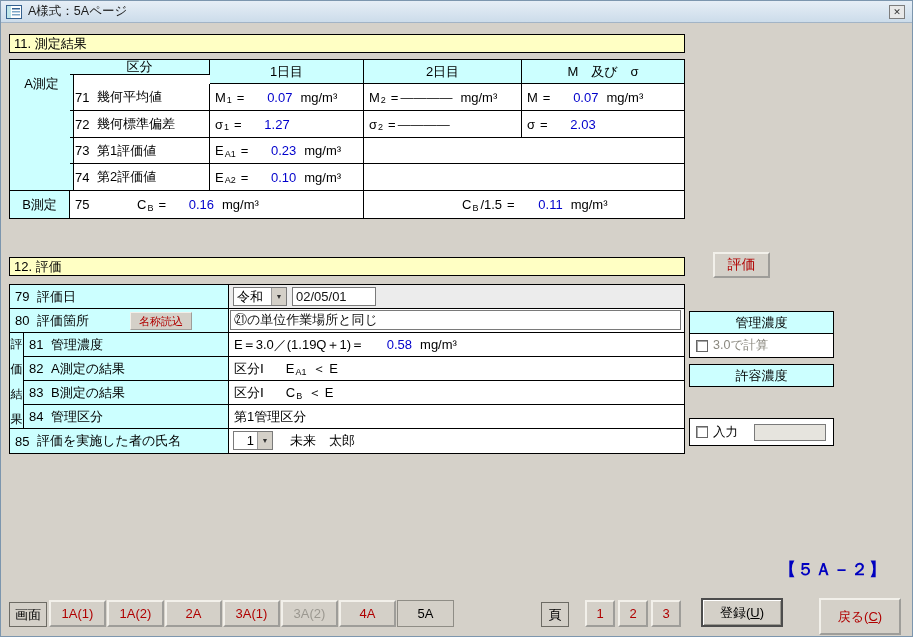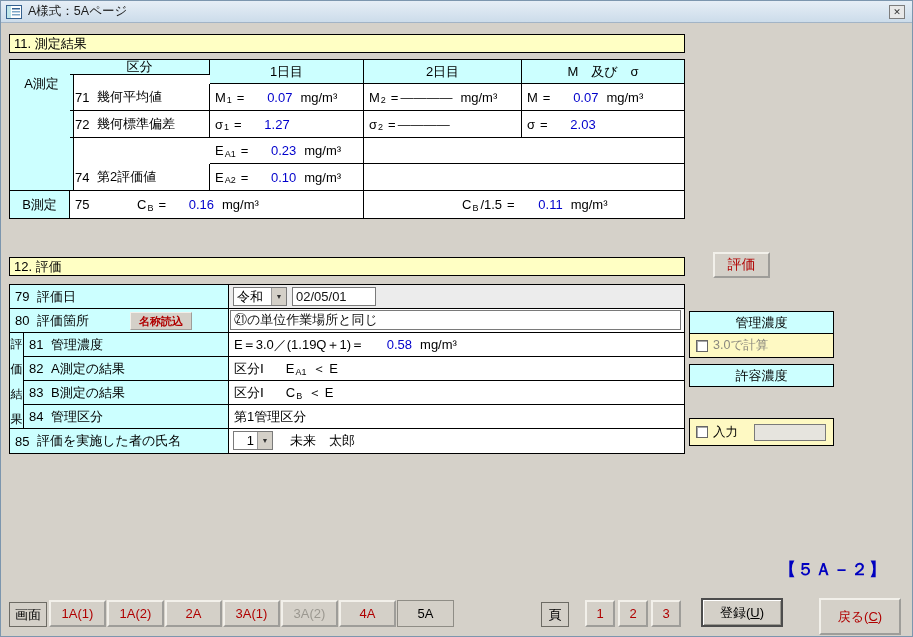--- a/index.html
+++ b/index.html
@@ -55,21 +55,21 @@
     display:flex; align-items:center; justify-content:center; font-size:7px; color:#333; }
 
   .inp { position:absolute; background:#fff; border:1px solid #7a7a7a; font-size:13px;
     padding:0 3px; font-family:inherit; color:#111; }
 
   .cb { display:inline-block; width:12px; height:12px; background:#fff; border:1px solid #666;
     box-shadow:inset 1px 1px 0 #a8a8a8; margin-right:5px; flex:none; }
 
   .panel-h { position:absolute; background:#ccffff; border:1px solid #000; font-size:13px;
     display:flex; align-items:center; justify-content:center; }
-  .panel-b { position:absolute; background:#fef9c3; border:1px solid #000; font-size:12.5px;
+  .panel-b { position:absolute; background:#ffffff; border:1px solid #000; font-size:12.5px;
     display:flex; align-items:center; padding-left:6px; }
 
   .pagetag { position:absolute; color:#0000c0; font-weight:bold; font-size:17px; letter-spacing:1px; white-space:nowrap; }
   u { text-decoration:underline; }
 </style>
 </head>
 <body>
 
 <div class="window">
 
@@ -143,20 +143,24 @@
         <span class="sub">2</span>
       <span class="eq">=</span>
         <span class="num dash">――――</span>
       </div>
     <div class="t bb" style="left:512px; top:51px; width:162px; height:27px;">
       <span>σ</span>
       <span class="eq">=</span>
         <span class="num">2.03</span>
       </div>
 
+    <div class="t br bb" style="left:60px; top:78px; width:140px; height:26px;">
+      <span class="no">73</span>
+        <span>第1評価値</span>
+      </div>
     <div class="t br bb" style="left:200px; top:78px; width:154px; height:26px;">
       <span>E</span>
         <span class="sub">A1</span>
       <span class="eq">=</span>
         <span class="num">0.23</span>
       <span>mg/m³</span>
       </div>
     <div class="t bb" style="left:354px; top:78px; width:320px; height:26px;"></div>
 
     <div class="t br bb" style="left:60px; top:104px; width:140px; height:27px;">
@@ -204,21 +208,21 @@
       <div class="combo" style="left:4px; top:2px; width:54px; height:19px;">
         <span class="val">令和</span>
         <span class="arrow">▼</span>
       </div>
       <input class="inp" style="left: 63px; top: 2px; width: 84px; height: 19px;" value="02/05/01">
     </div>
 
     <div class="t cy br bb" style="left:0; top:24px; width:219px; height:24px;">
       <span class="no">80</span>
         <span>評価箇所</span>
-      <div class="btn red" style="left:120px; top:3px; width:62px; height:18px; font-size:11px; border-width:1px;font-weight:bold;">名称読込</div>
+      <div class="btn red" style="left:120px; top:3px; width:62px; height:18px; font-size:11px; border-width:1px;">名称読込</div>
     </div>
     <div class="t bb" style="left:219px; top:24px; width:455px; height:24px; padding:0;">
       <input class="inp" style="left: 1px; top: 1px; width: 451px; height: 20px;" value="㉑の単位作業場所と同じ">
     </div>
 
     <div class="t cy br bb ctr" style="left:0; top:48px; width:14px; height:96px;">
       <span class="vlabel">評価結果</span>
       </div>
 
     <div class="t cy br bb" style="left:14px; top:48px; width:205px; height:24px;">

